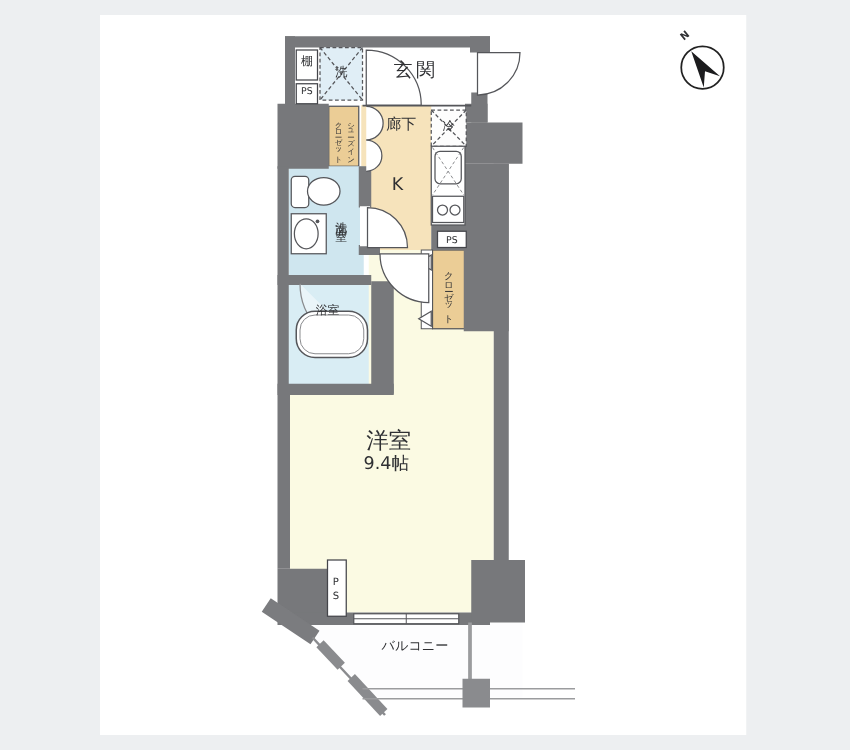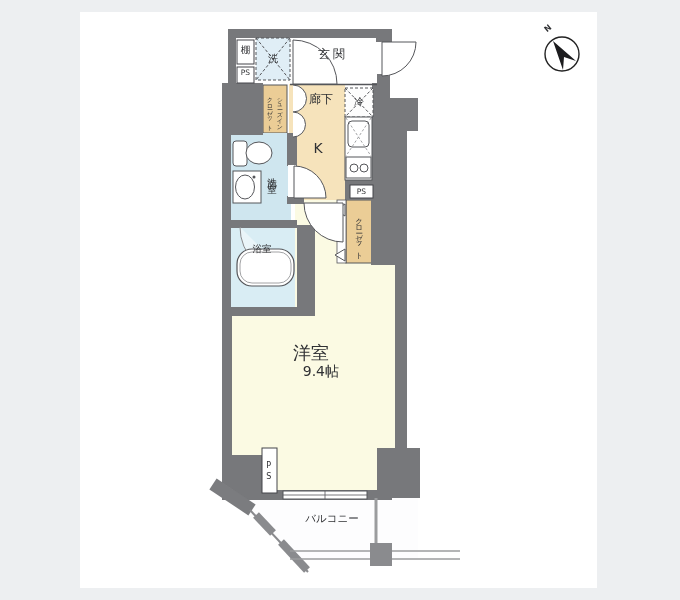--- a/index.html
+++ b/index.html
@@ -135,28 +135,28 @@
 
     <g>
       <circle cx="562" cy="54" r="17" fill="none" stroke="#222222" stroke-width="1.4"></circle>
       <polygon points="553,41 576,61 564,57 563,70" fill="#1c1c1e"></polygon>
     </g>
   </svg>
 
   <div class="lbl" style="left:236px;top:45px;width:19px;font-size:9.5px;">棚</div>
   <div class="lbl" style="left:236px;top:69px;width:19px;font-size:7.5px;">PS</div>
   <div class="lbl" style="left:263px;top:53px;width:20px;font-size:10px;">洗</div>
-  <div class="lbl" style="left:311px;top:48px;width:44px;font-size:12px;letter-spacing:3px;">玄関</div>
+  <div class="lbl" style="left:311px;top:48px;width:44px;font-size:15px;letter-spacing:3px;">玄関</div>
   <div class="lbl" style="left:299px;top:93px;width:44px;font-size:12px;">廊下</div>
   <div class="lbl" style="left:349px;top:96px;width:20px;font-size:10px;">冷</div>
   <div class="lbl" style="left:306px;top:140px;width:24px;font-size:14px;">K</div>
   <div class="lbl vtext" style="left:276px;top:89px;height:42px;font-size:6px;">シューズイン</div>
   <div class="lbl vtext" style="left:266px;top:89px;height:42px;font-size:6px;">クローゼット</div>
   <div class="lbl vtext" style="left:266px;top:147px;height:54px;font-size:9.5px;letter-spacing:3px;">洗面室</div>
   <div class="lbl" style="left:242px;top:244px;width:40px;font-size:9.5px;">浴室</div>
   <div class="lbl vtext" style="left:354px;top:206px;height:54px;font-size:7.5px;">クローゼット</div>
   <div class="lbl" style="left:350px;top:188px;width:23px;font-size:7.5px;">PS</div>
   <div class="lbl" style="left:281px;top:343px;width:60px;font-size:18px;">洋室</div>
-  <div class="lbl" style="left:279px;top:363px;width:60px;font-size:14px;text-align:right;">9.4帖</div>
-  <div class="lbl" style="left:292px;top:512px;width:80px;font-size:10.5px;">バルコニー</div>
+  <div class="lbl" style="left:279px;top:363px;width:60px;font-size:14px;">9.4帖</div>
+  <div class="lbl" style="left:292px;top:512px;width:80px;font-size:10.5px;font-family:Liberation Mono, monospace;">バルコニー</div>
   <div class="lbl vtext" style="left:264px;top:452px;height:40px;font-size:8px;letter-spacing:2px;">PS</div>
   <div class="lbl" style="left:540px;top:24px;width:16px;font-size:8px;font-weight:bold;transform:rotate(-40deg);">N</div>
 </div>
 
 </body></html>

